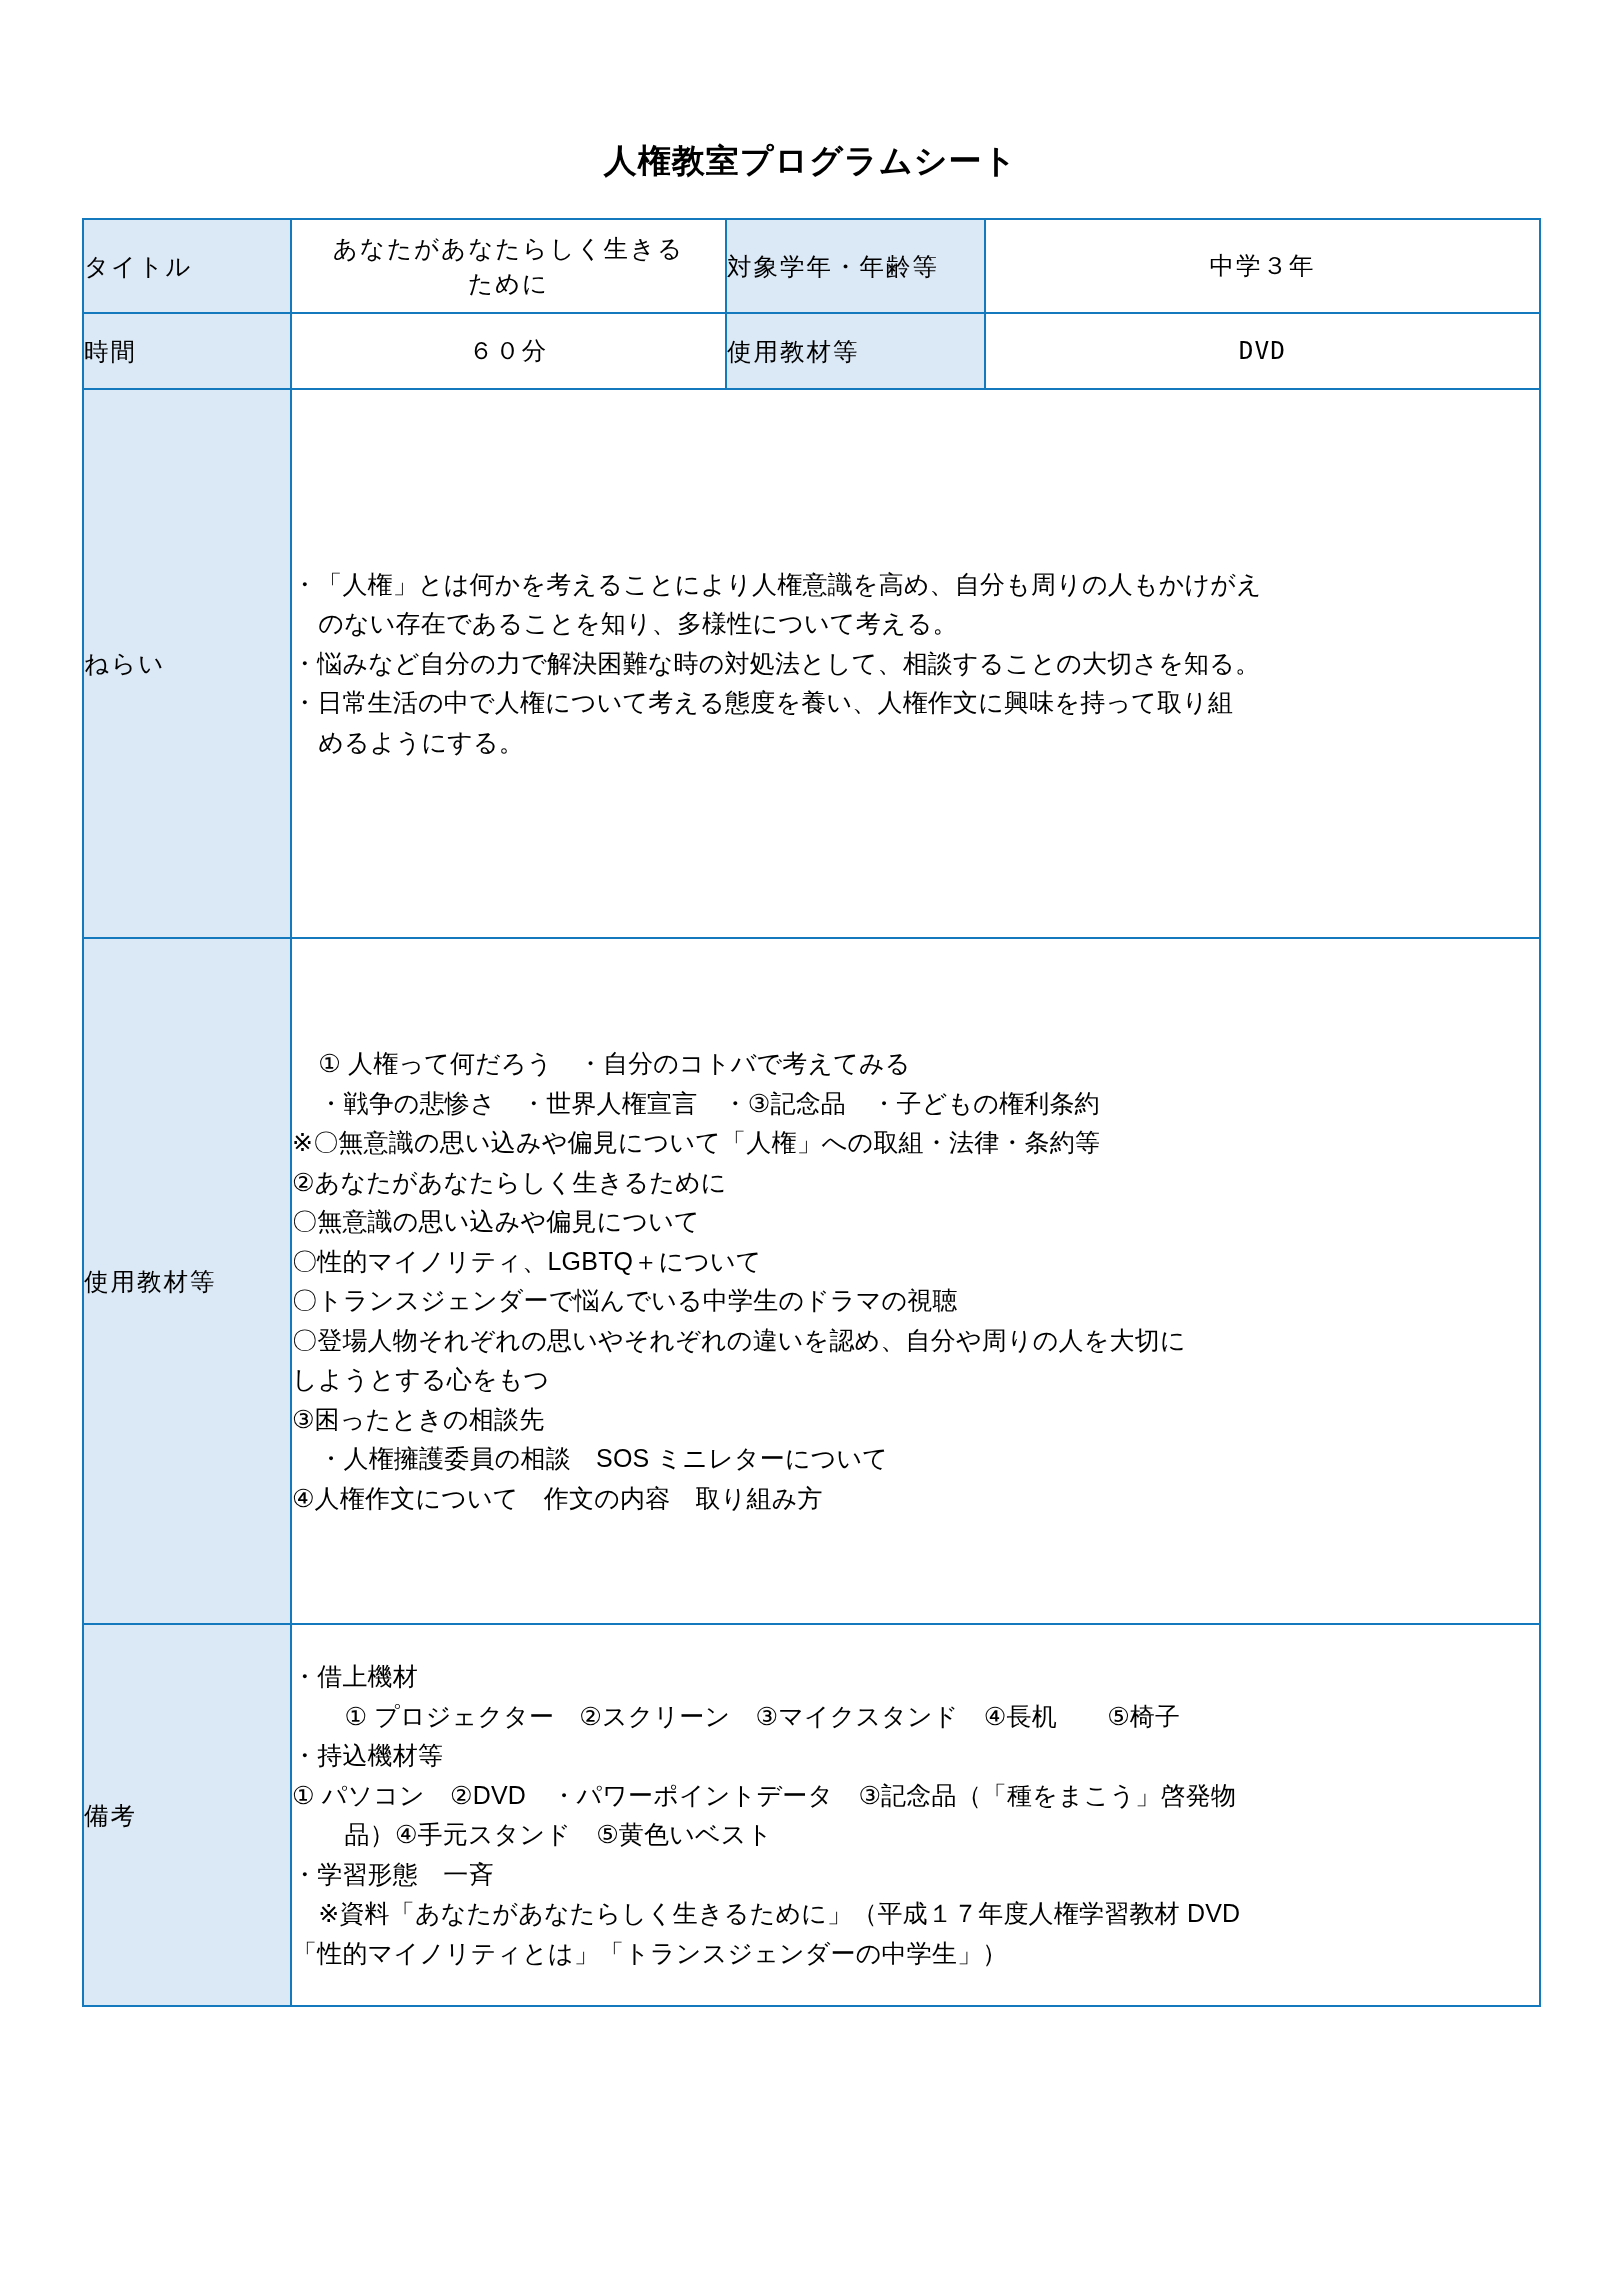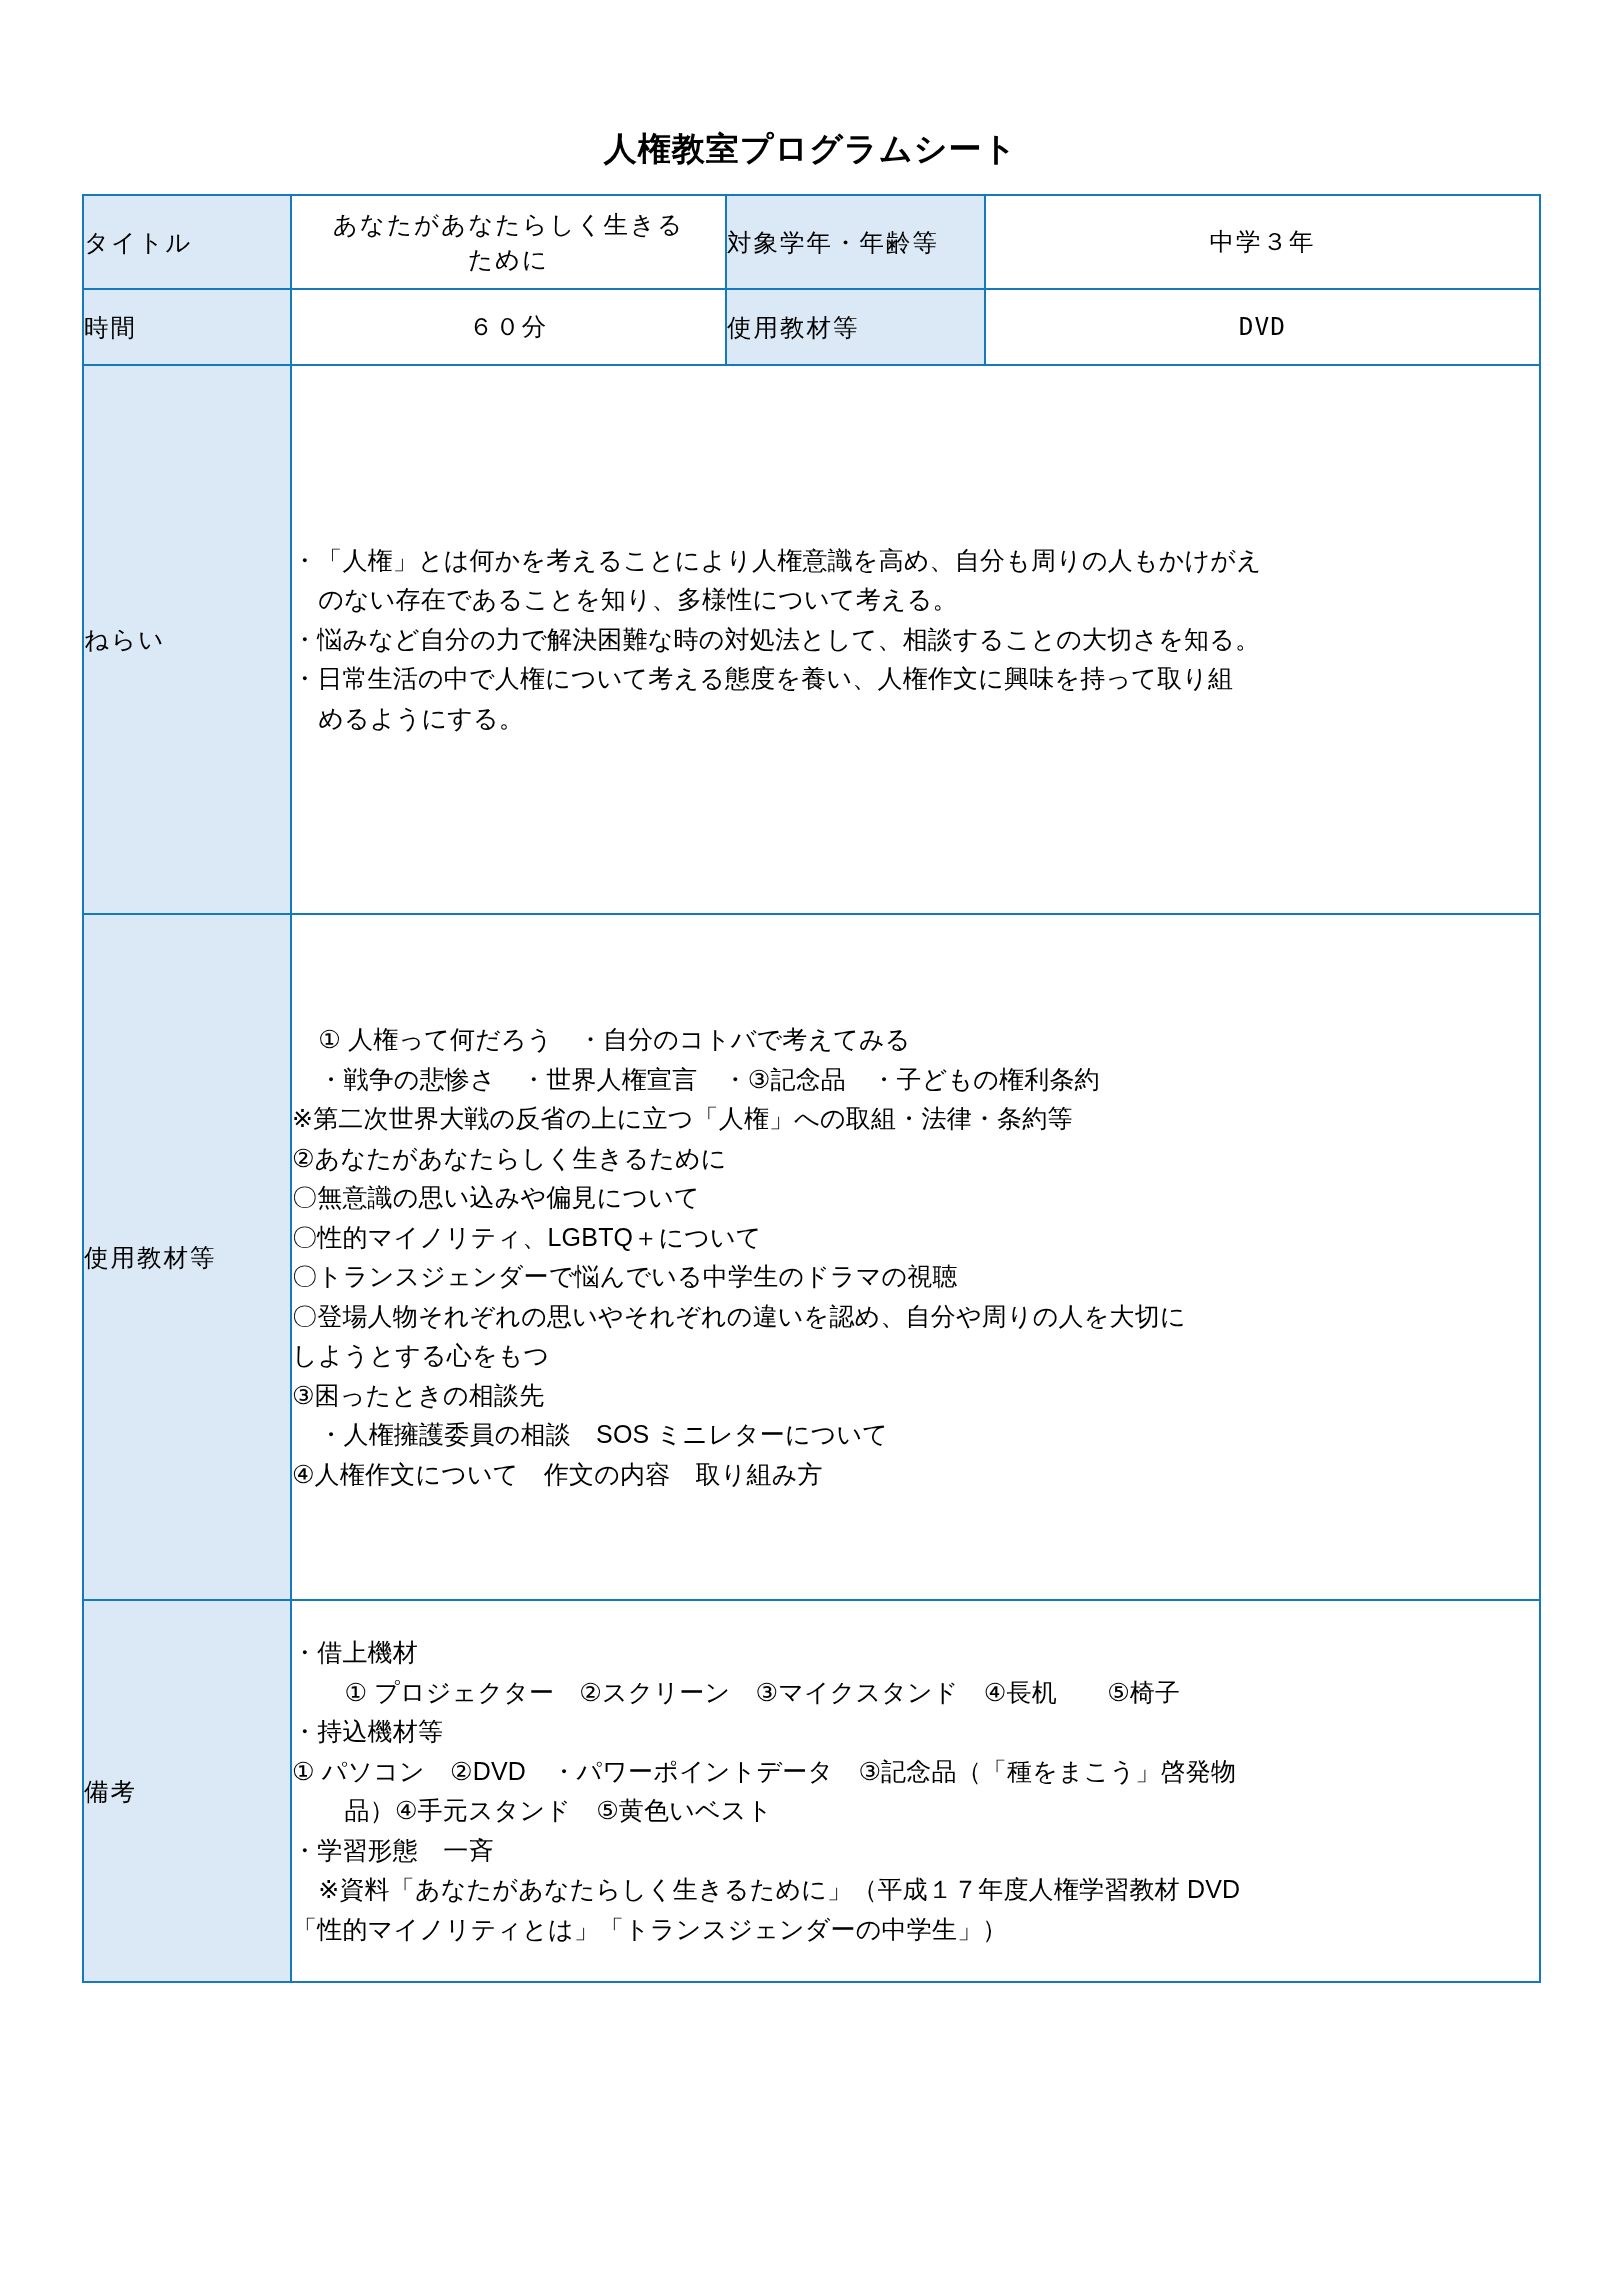--- a/index.html
+++ b/index.html
@@ -23,21 +23,21 @@
     padding: 0 82px;
     background: #ffffff;
   }
   .doc-title {
     text-align: center;
     font-size: 33px;
     font-weight: bold;
     letter-spacing: 1px;
     padding-top: 129px;
     padding-bottom: 25.5px;
-    margin: 0;
+    margin: 12px;
     line-height: 1.2;
   }
   table.sheet {
     width: 1457px;
     border-collapse: collapse;
     table-layout: fixed;
     margin: 0;
   }
   table.sheet td {
     border: 2px solid #1479bd;
@@ -137,21 +137,21 @@
             <div class="ln">・日常生活の中で人権について考える態度を養い、人権作文に興味を持って取り組</div>
             <div class="ln ind1">めるようにする。</div>
           </td>
       </tr>
 
       <tr class="r-cont">
         <td class="block-label">使用教材等</td>
         <td class="block-body" colspan="3">
             <div class="ln ind1">① 人権って何だろう　・自分のコトバで考えてみる</div>
             <div class="ln ind1">・戦争の悲惨さ　・世界人権宣言　・③記念品　・子どもの権利条約</div>
-            <div class="ln">※第二次世界大戦の反省の上に立つ「人権」への取組・法律・条約等</div>
+            <div class="ln">※〇無意識の思い込みや偏見について「人権」への取組・法律・条約等</div>
             <div class="ln">②あなたがあなたらしく生きるために</div>
             <div class="ln">〇無意識の思い込みや偏見について</div>
             <div class="ln">〇性的マイノリティ、LGBTQ＋について</div>
             <div class="ln">〇トランスジェンダーで悩んでいる中学生のドラマの視聴</div>
             <div class="ln">〇登場人物それぞれの思いやそれぞれの違いを認め、自分や周りの人を大切に</div>
             <div class="ln">しようとする心をもつ</div>
             <div class="ln">③困ったときの相談先</div>
             <div class="ln ind1">・人権擁護委員の相談　SOS ミニレターについて</div>
             <div class="ln">④人権作文について　作文の内容　取り組み方</div>
           </td>

